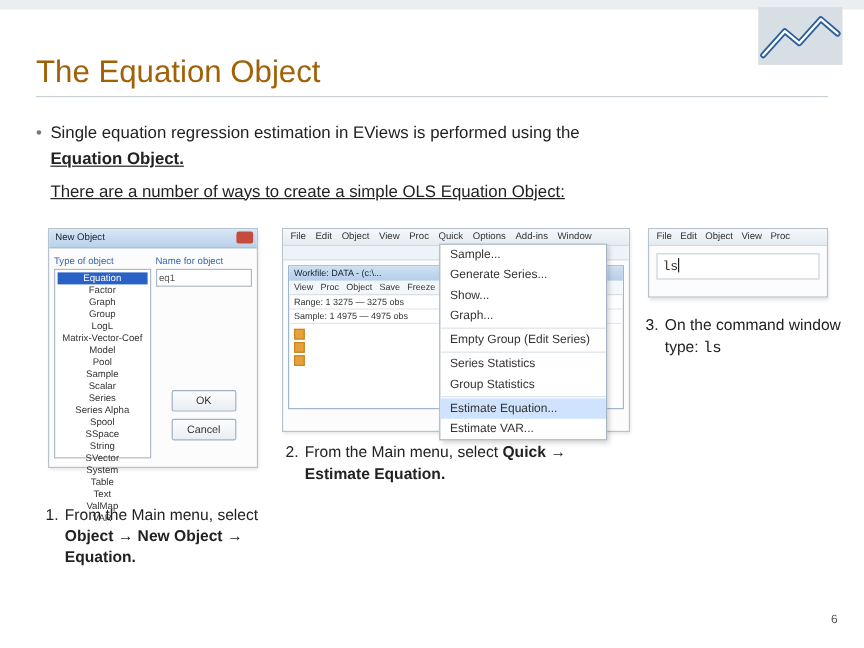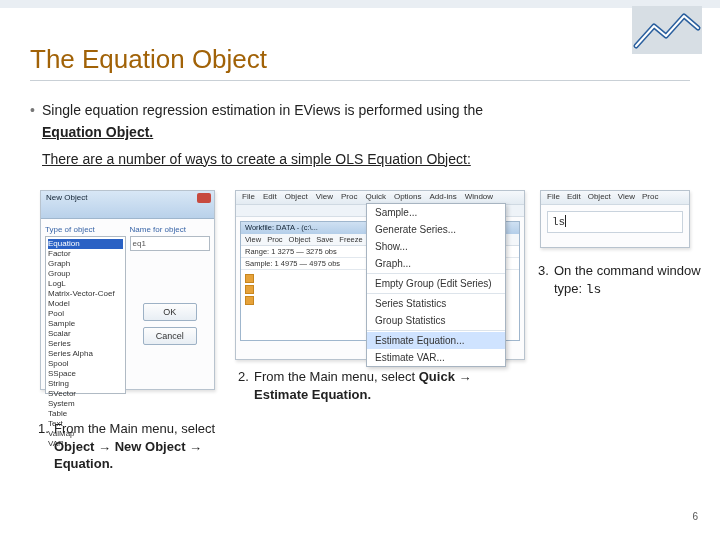--- a/index.html
+++ b/index.html
@@ -30,42 +30,42 @@
   
   .panel {
     position: absolute; background: #fcfcfd;
     border: 1px solid #b8c3ce; box-shadow: 1px 2px 3px rgba(0,0,0,.12);
     font-size: 8px; color: #333;
   }
 
   
   .p1 { left: 40px; top: 190px; width: 175px; height: 200px; }
   .p1 .titlebar {
-    height: 28px; background: linear-gradient(#d8e7f6,#b9d1ea);
+    height: 16px; background: linear-gradient(#d8e7f6,#b9d1ea);
     border-bottom: 1px solid #9fb6cd; padding: 2px 5px; color: #123;
     font-size: 8px; position: relative;
   }
   .p1 .titlebar .x {
     position: absolute; right: 3px; top: 2px; width: 14px; height: 10px;
     background: #c74a3f; border-radius: 2px;
   }
   .p1 .body { display: flex; padding: 4px 4px; gap: 4px; height: calc(100% - 16px); }
   .p1 .col { flex: 1; }
   .p1 .lbl { color: #3a66a8; font-size: 8px; margin: 2px 0; }
   .p1 .list {
     border: 1px solid #b0bac4; background: #fff; height: 158px; padding: 2px;
     line-height: 10px;
   }
-  .p1 .list .it { white-space: nowrap; overflow: hidden; text-overflow: clip; }
+  .p1 .list .it { white-space: nowrap; overflow: hidden; text-overflow: clip; text-align: center; }
   .p1 .list .sel { background: #2a61c4; color: #fff; }
   .p1 .name {
     border: 1px solid #b0bac4; background: #fff; height: 15px; padding: 2px;
     margin-bottom: 6px; color: #555;
   }
-  .p1 .btns { display: flex; flex-direction: column; gap: 6px; margin-top: 52px; align-items: center; }
+  .p1 .btns { display: flex; flex-direction: column; gap: 6px; margin-top: 86px; align-items: center; }
   .p1 .btn {
     width: 54px; height: 18px; border: 1px solid #9db1c5;
     background: linear-gradient(#fdfdfd,#e8eef4); text-align: center;
     line-height: 16px; font-size: 9px; border-radius: 2px;
   }
 
   
   .p2 { left: 235px; top: 190px; width: 290px; height: 170px; }
   .p2 .mbar {
     height: 14px; background: linear-gradient(#f5f8fb,#e3ebf2);

